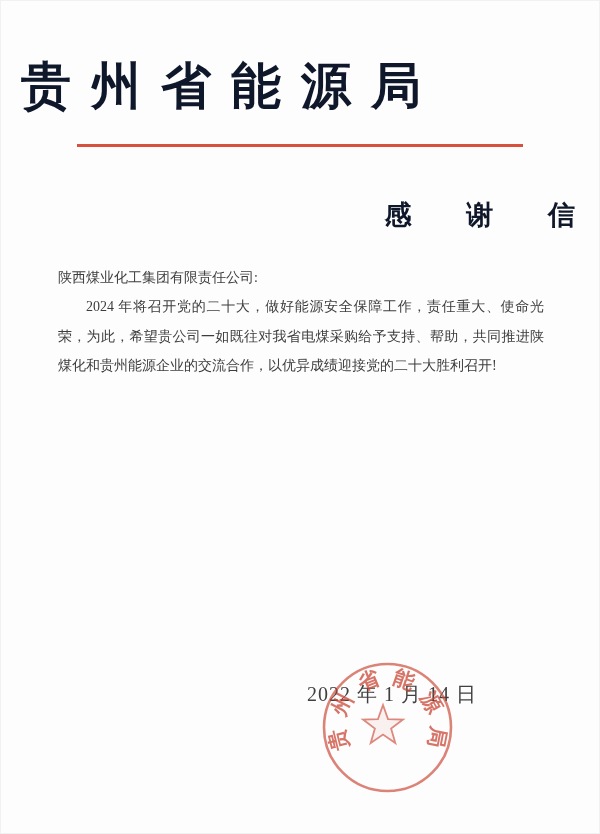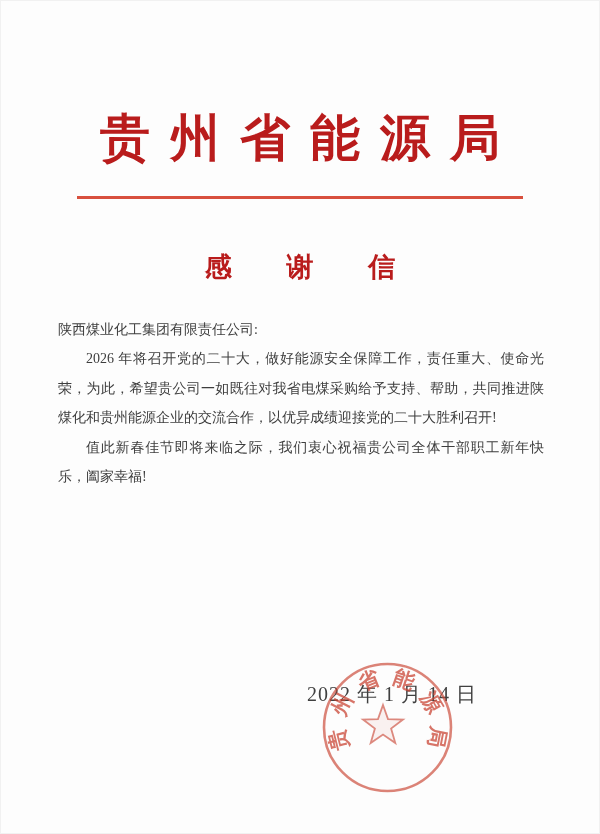--- a/index.html
+++ b/index.html
@@ -8,43 +8,43 @@
   .page {
     position: relative;
     width: 600px;
     height: 834px;
     background: #fdfdfd;
     border: 1px solid #f1f1f1;
     overflow: hidden;
     font-family: "Liberation Serif", "DejaVu Serif", serif;
   }
   .letterhead-title {
-    padding-top: 106px;
-    text-align: center;
+    padding-top: 54px;
+    text-align: left;
     font-size: 50px;
     line-height: 1.25;
     font-weight: bold;
-    color: #b91c1c;
+    color: #0f172a;
     letter-spacing: 20px;
     text-indent: 20px;
     white-space: nowrap;
   }
   .letterhead-rule {
     width: 446px;
     height: 3px;
     margin: 26px auto 0 auto;
     border-top: 2.5px solid #d8503e;
     border-bottom: 1.5px solid #d8503e;
   }
   .subject-title {
     margin-top: 50px;
-    text-align: center;
+    text-align: right;
     font-size: 27px;
     font-weight: bold;
-    color: #b91c1c;
+    color: #0f172a;
     letter-spacing: 24px;
     text-indent: 24px;
   }
   .letter-body {
     margin: 30px 55px 0 57px;
     font-size: 14px;
     line-height: 29.5px;
     text-align: justify;
     color: #3d3d3d;
   }
@@ -82,22 +82,21 @@
 <div class="page">
 
   <div class="letterhead-title">贵州省能源局</div>
 
   <div class="letterhead-rule"></div>
 
   <div class="subject-title">感 谢 信</div>
 
   <div class="letter-body">
     <p class="salutation">陕西煤业化工集团有限责任公司:</p>
-    <p class="para">2026 年将召开党的二十大，做好能源安全保障工作，责任重大、使命光荣，为此，希望贵公司一如既往对我省电煤采购给予支持、帮助，共同推进陕煤化和贵州能源企业的交流合作，以优异成绩迎接党的二十大胜利召开!</p>
-    <p class="para">值此新春佳节即将来临之际，我们衷心祝福贵公司全体干部职工新年快乐，阖家幸福!</p>
+    <p class="para">2024 年将召开党的二十大，做好能源安全保障工作，责任重大、使命光荣，为此，希望贵公司一如既往对我省电煤采购给予支持、帮助，共同推进陕煤化和贵州能源企业的交流合作，以优异成绩迎接党的二十大胜利召开!</p>
   </div>
 
   <div class="date-line">2022 年 1 月 14 日</div>
 
   <svg class="seal" viewBox="0 0 133 133" aria-hidden="true">
     <circle cx="66.5" cy="66.5" r="63.5" fill="none" stroke="rgba(203,73,56,0.75)" stroke-width="2.6"></circle>
     <path d="M 62 44 L 67.0 58.1 L 82 58.5 L 70.1 67.6 L 74.3 82 L 62 73.5 L 49.7 82 L 53.9 67.6 L 42 58.5 L 57.0 58.1 Z" fill="rgba(205,75,58,0.07)" stroke="rgba(203,73,56,0.7)" stroke-width="1.8"></path>
     <text x="66.5" y="23" text-anchor="middle" transform="rotate(-104,66.5,66.5)">贵</text>
     <text x="66.5" y="23" text-anchor="middle" transform="rotate(-63,66.5,66.5)">州</text>
     <text x="66.5" y="23" text-anchor="middle" transform="rotate(-22,66.5,66.5)">省</text>

